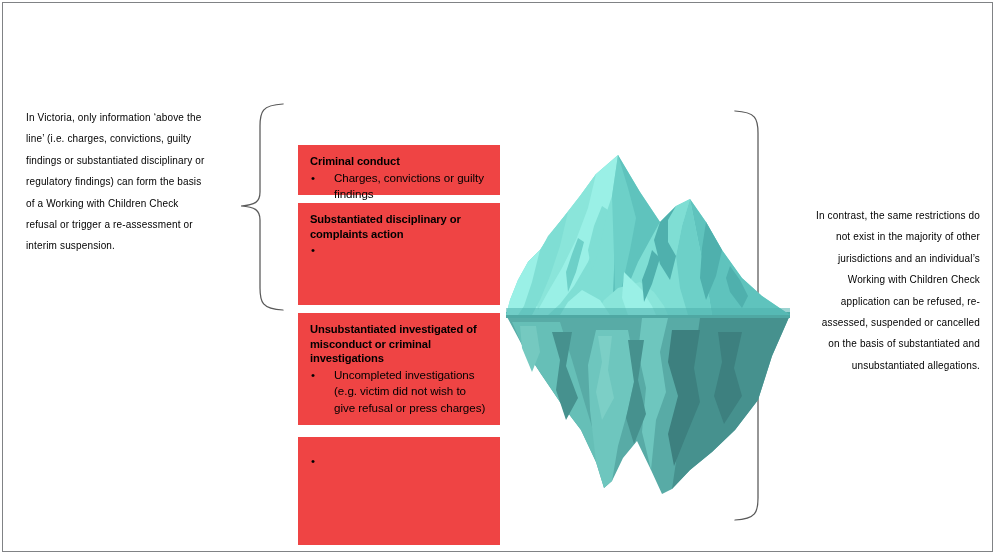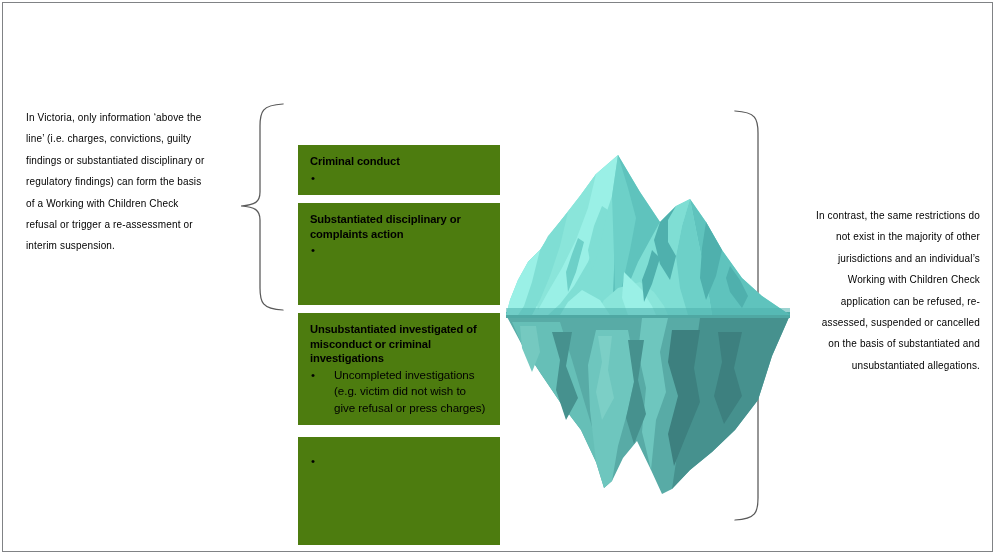--- a/index.html
+++ b/index.html
@@ -50,21 +50,21 @@
     top: 205px;
     width: 164px;
     text-align: right;
   }
 
   
   .info-box {
     position: absolute;
     left: 298px;
     width: 202px;
-    background: #4d7c0f;
+    background: #ef4444;
     box-sizing: border-box;
     padding: 9px 10px 8px 10px;
   }
   .info-box .box-title {
     font-family: "Liberation Sans", sans-serif;
     font-size: 11.2px;
     font-weight: bold;
     color: #000000;
     line-height: 14.6px;
     letter-spacing: -0.1px;
@@ -237,20 +237,21 @@
   </svg>
 
   <div class="side-text" id="left-text">In Victoria, only information ‘above the line’ (i.e. charges, convictions, guilty findings or substantiated disciplinary or regulatory findings) can form the basis of a Working with Children Check refusal or trigger a re-assessment or interim suspension.</div>
 
   <div class="side-text" id="right-text">In contrast, the same restrictions do not exist in the majority of other jurisdictions and an individual’s Working with Children Check application can be refused, re-assessed, suspended or cancelled on the basis of substantiated and unsubstantiated allegations.</div>
 
   <div class="info-box" id="box-1">
     <div class="box-title">Criminal conduct</div>
     <div class="bullet-row">
       <div class="bullet-dot">•</div>
+      <div class="bullet-text">Charges, convictions or guilty findings</div>
     </div>
   </div>
 
   <div class="info-box" id="box-2">
     <div class="box-title">Substantiated disciplinary or complaints action</div>
     <div class="bullet-row">
       <div class="bullet-dot">•</div>
     </div>
   </div>
 

